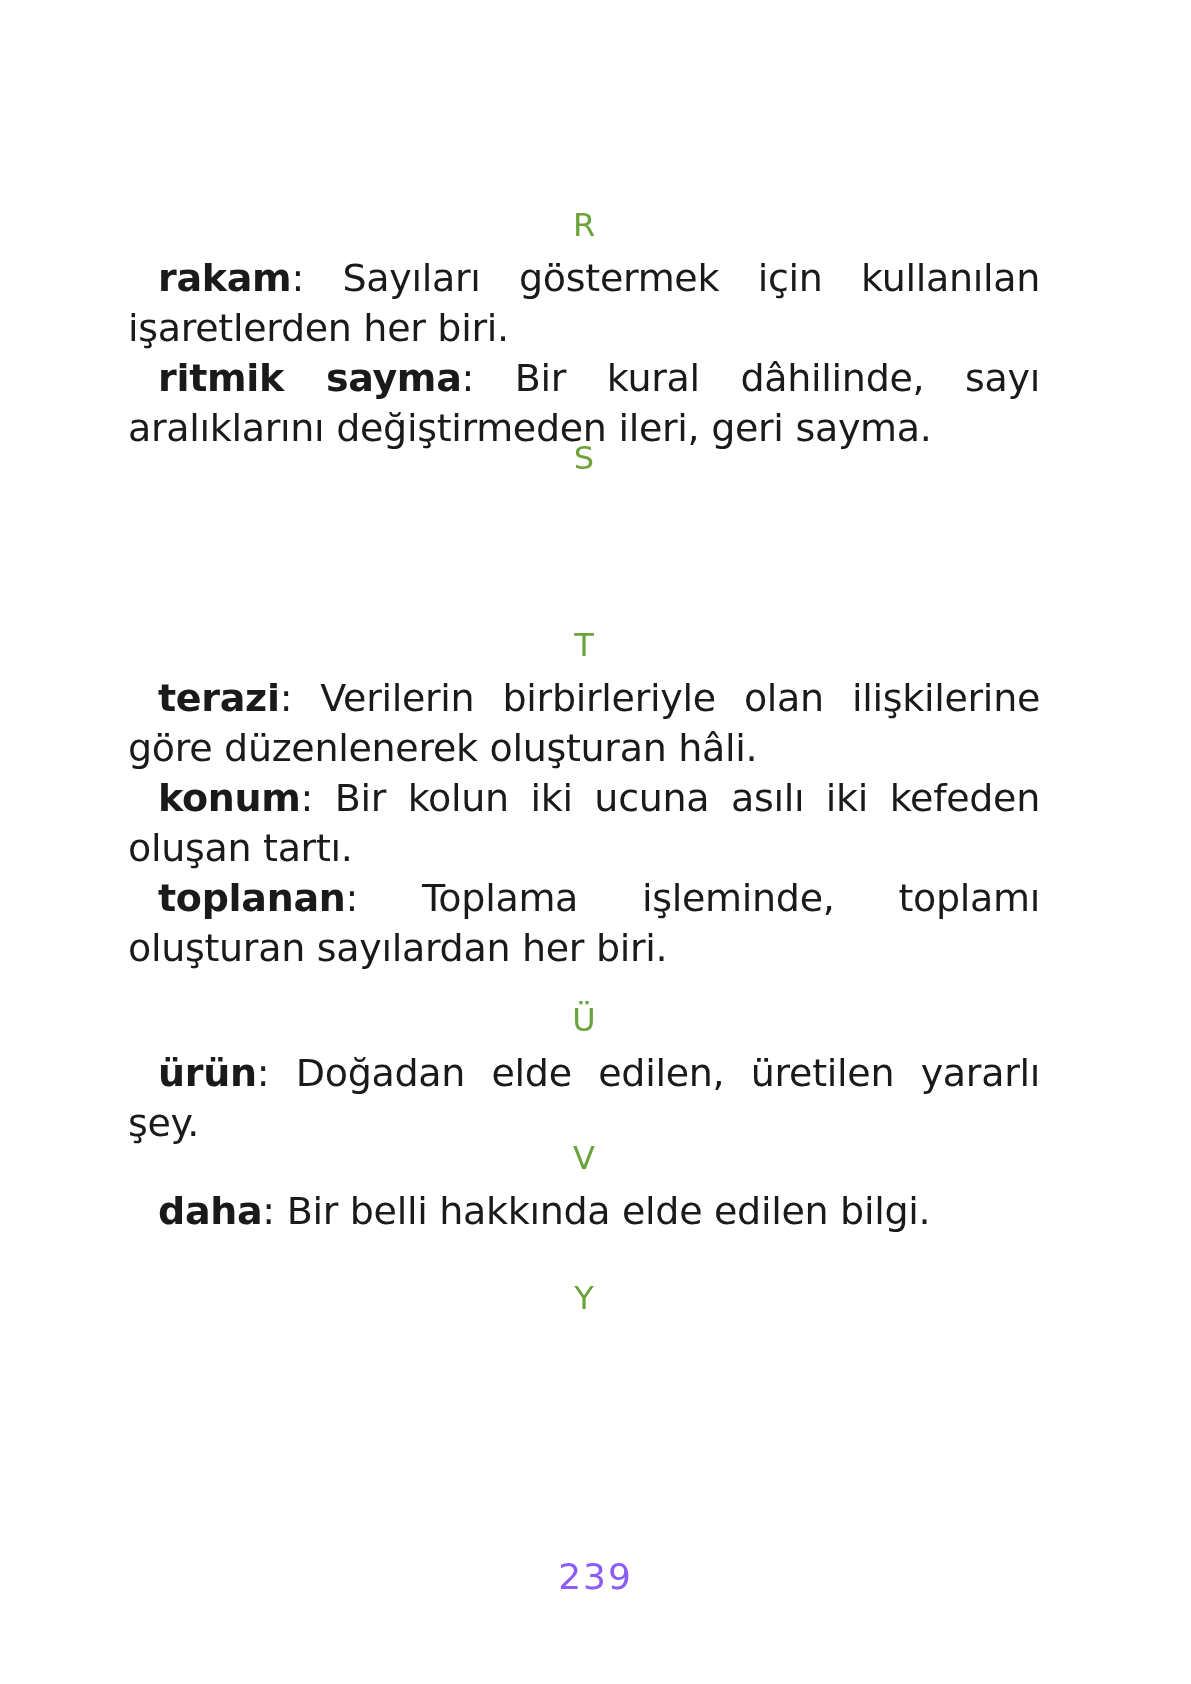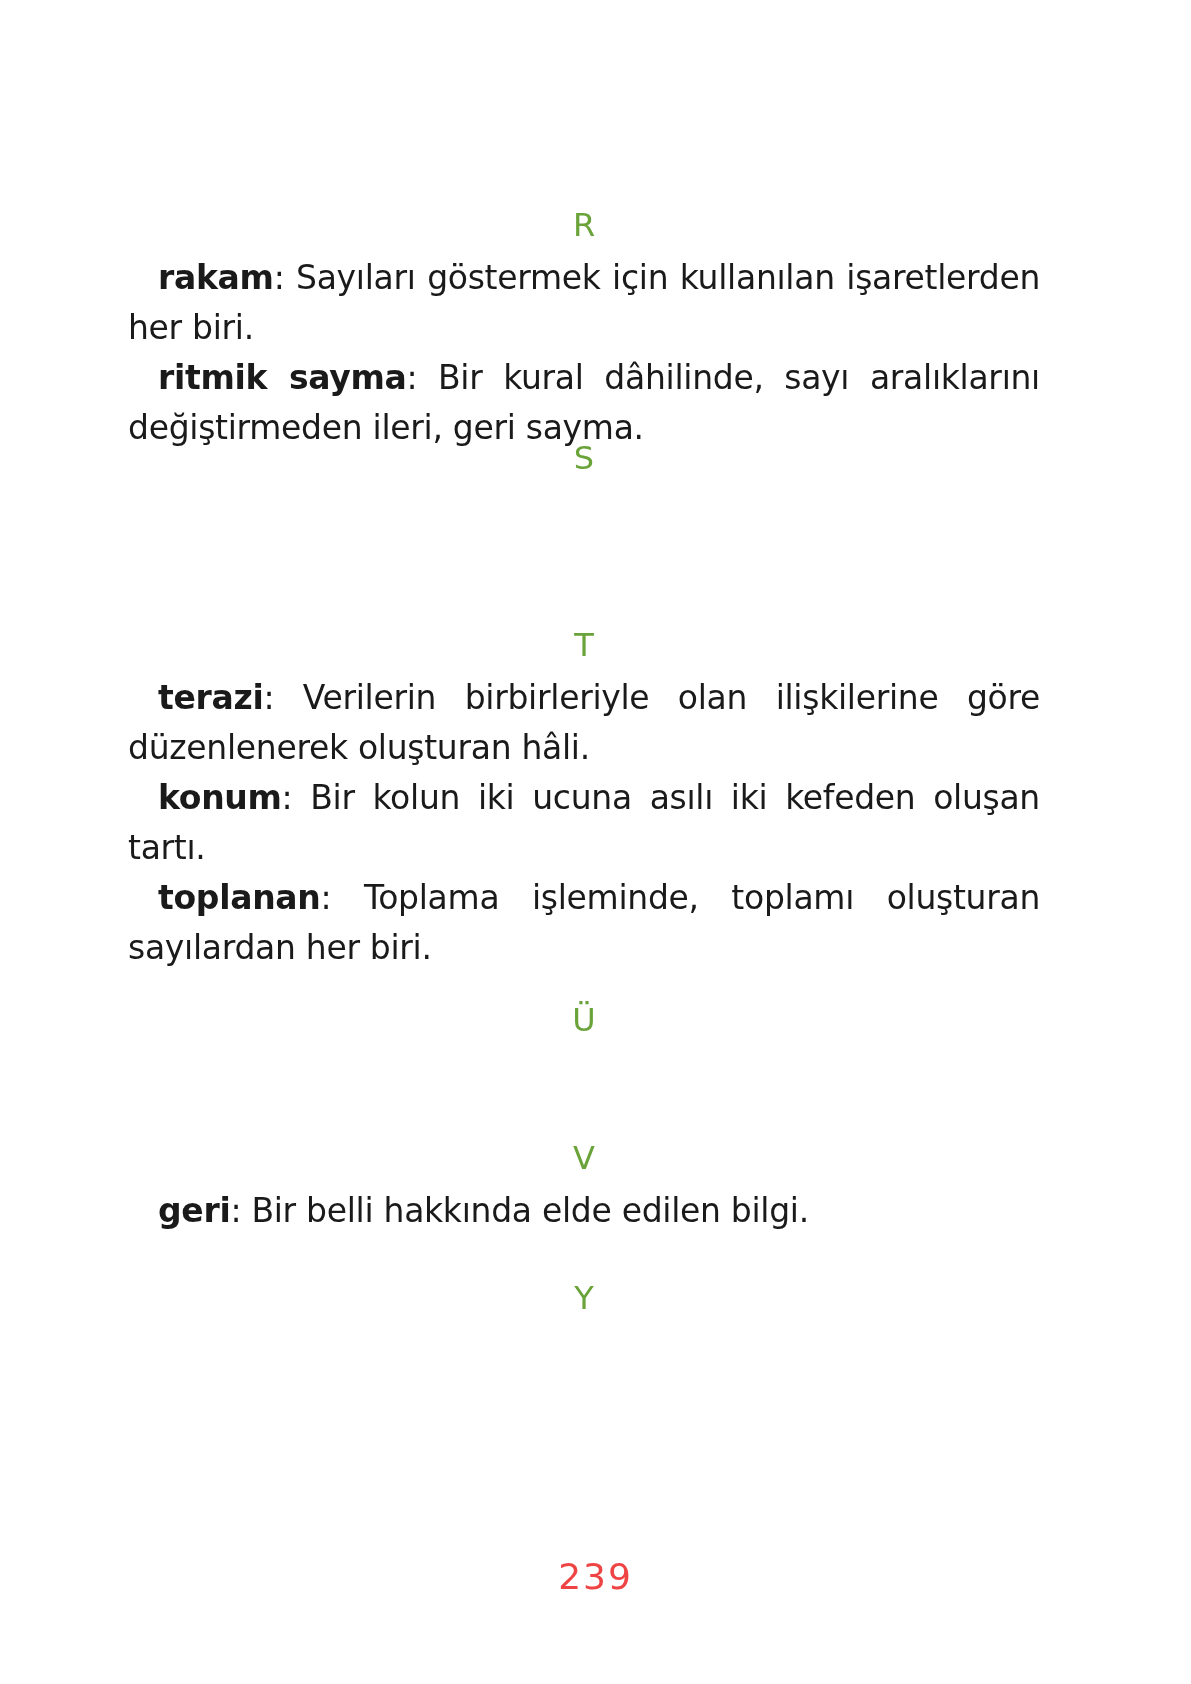--- a/index.html
+++ b/index.html
@@ -1,24 +1,24 @@
 <!DOCTYPE html>
 <html><head>
   <meta charset="utf-8">
   <style>
     html, body { margin: 0; padding: 0; background: #ffffff; }
     body { width: 1191px; height: 1684px; position: relative; overflow: hidden;
            font-family: "DejaVu Sans", "Liberation Sans", sans-serif; color: #1a1a1a; }
     .page { position: absolute; left: 128px; top: 0; width: 912px; }
     .section { position: absolute; left: 0; width: 912px; }
     .letter { text-align: center; color: #6aa339; font-size: 32px; line-height: 40px; height: 40px; margin-bottom: 8px; }
-    .entry { font-size: 33px; line-height: 50px; text-align: justify; text-indent: 30px; letter-spacing: -0.3px; }
+    .entry { font-size: 38px; line-height: 50px; text-align: justify; text-indent: 30px; letter-spacing: -0.3px; }
     .entry .term { font-weight: bold; }
     .pagenum { position: absolute; left: 0; width: 1191px; top: 1556px; text-align: center;
-               font-size: 36px; letter-spacing: 2px; color: #ef4444; }
+               font-size: 36px; letter-spacing: 2px; color: #8b5cf6; }
   </style>
 </head>
 <body>
 
 <div class="page">
 
   <div class="section" style="top:205px">
     <div class="letter">R</div>
     <div class="entry"><span class="term">rakam</span><span>:</span><span> Sayıları göstermek için kullanılan işaretlerden her biri.</span></div>
     <div class="entry"><span class="term">ritmik sayma</span><span>:</span><span> Bir kural dâhilinde, sayı aralıklarını değiştirmeden ileri, geri sayma.</span></div>
@@ -30,25 +30,26 @@
 
   <div class="section" style="top:625px">
     <div class="letter">T</div>
     <div class="entry"><span class="term">terazi</span><span>:</span><span> Verilerin birbirleriyle olan ilişkilerine göre düzenlenerek oluşturan hâli.</span></div>
     <div class="entry"><span class="term">konum</span><span>:</span><span> Bir kolun iki ucuna asılı iki kefeden oluşan tartı.</span></div>
     <div class="entry"><span class="term">toplanan</span><span>:</span><span> Toplama işleminde, toplamı oluşturan sayılardan her biri.</span></div>
   </div>
 
   <div class="section" style="top:1000px">
     <div class="letter">Ü</div>
+    <div class="entry"><span class="term">ürün</span><span>:</span><span> Doğadan elde edilen, üretilen yararlı şey.</span></div>
   </div>
 
   <div class="section" style="top:1138px">
     <div class="letter">V</div>
-    <div class="entry"><span class="term">geri</span><span>:</span><span> Bir belli hakkında elde edilen bilgi.</span></div>
+    <div class="entry"><span class="term">daha</span><span>:</span><span> Bir belli hakkında elde edilen bilgi.</span></div>
   </div>
 
   <div class="section" style="top:1278px">
     <div class="letter">Y</div>
   </div>
 
 </div>
 
 <div class="pagenum">239</div>
 

